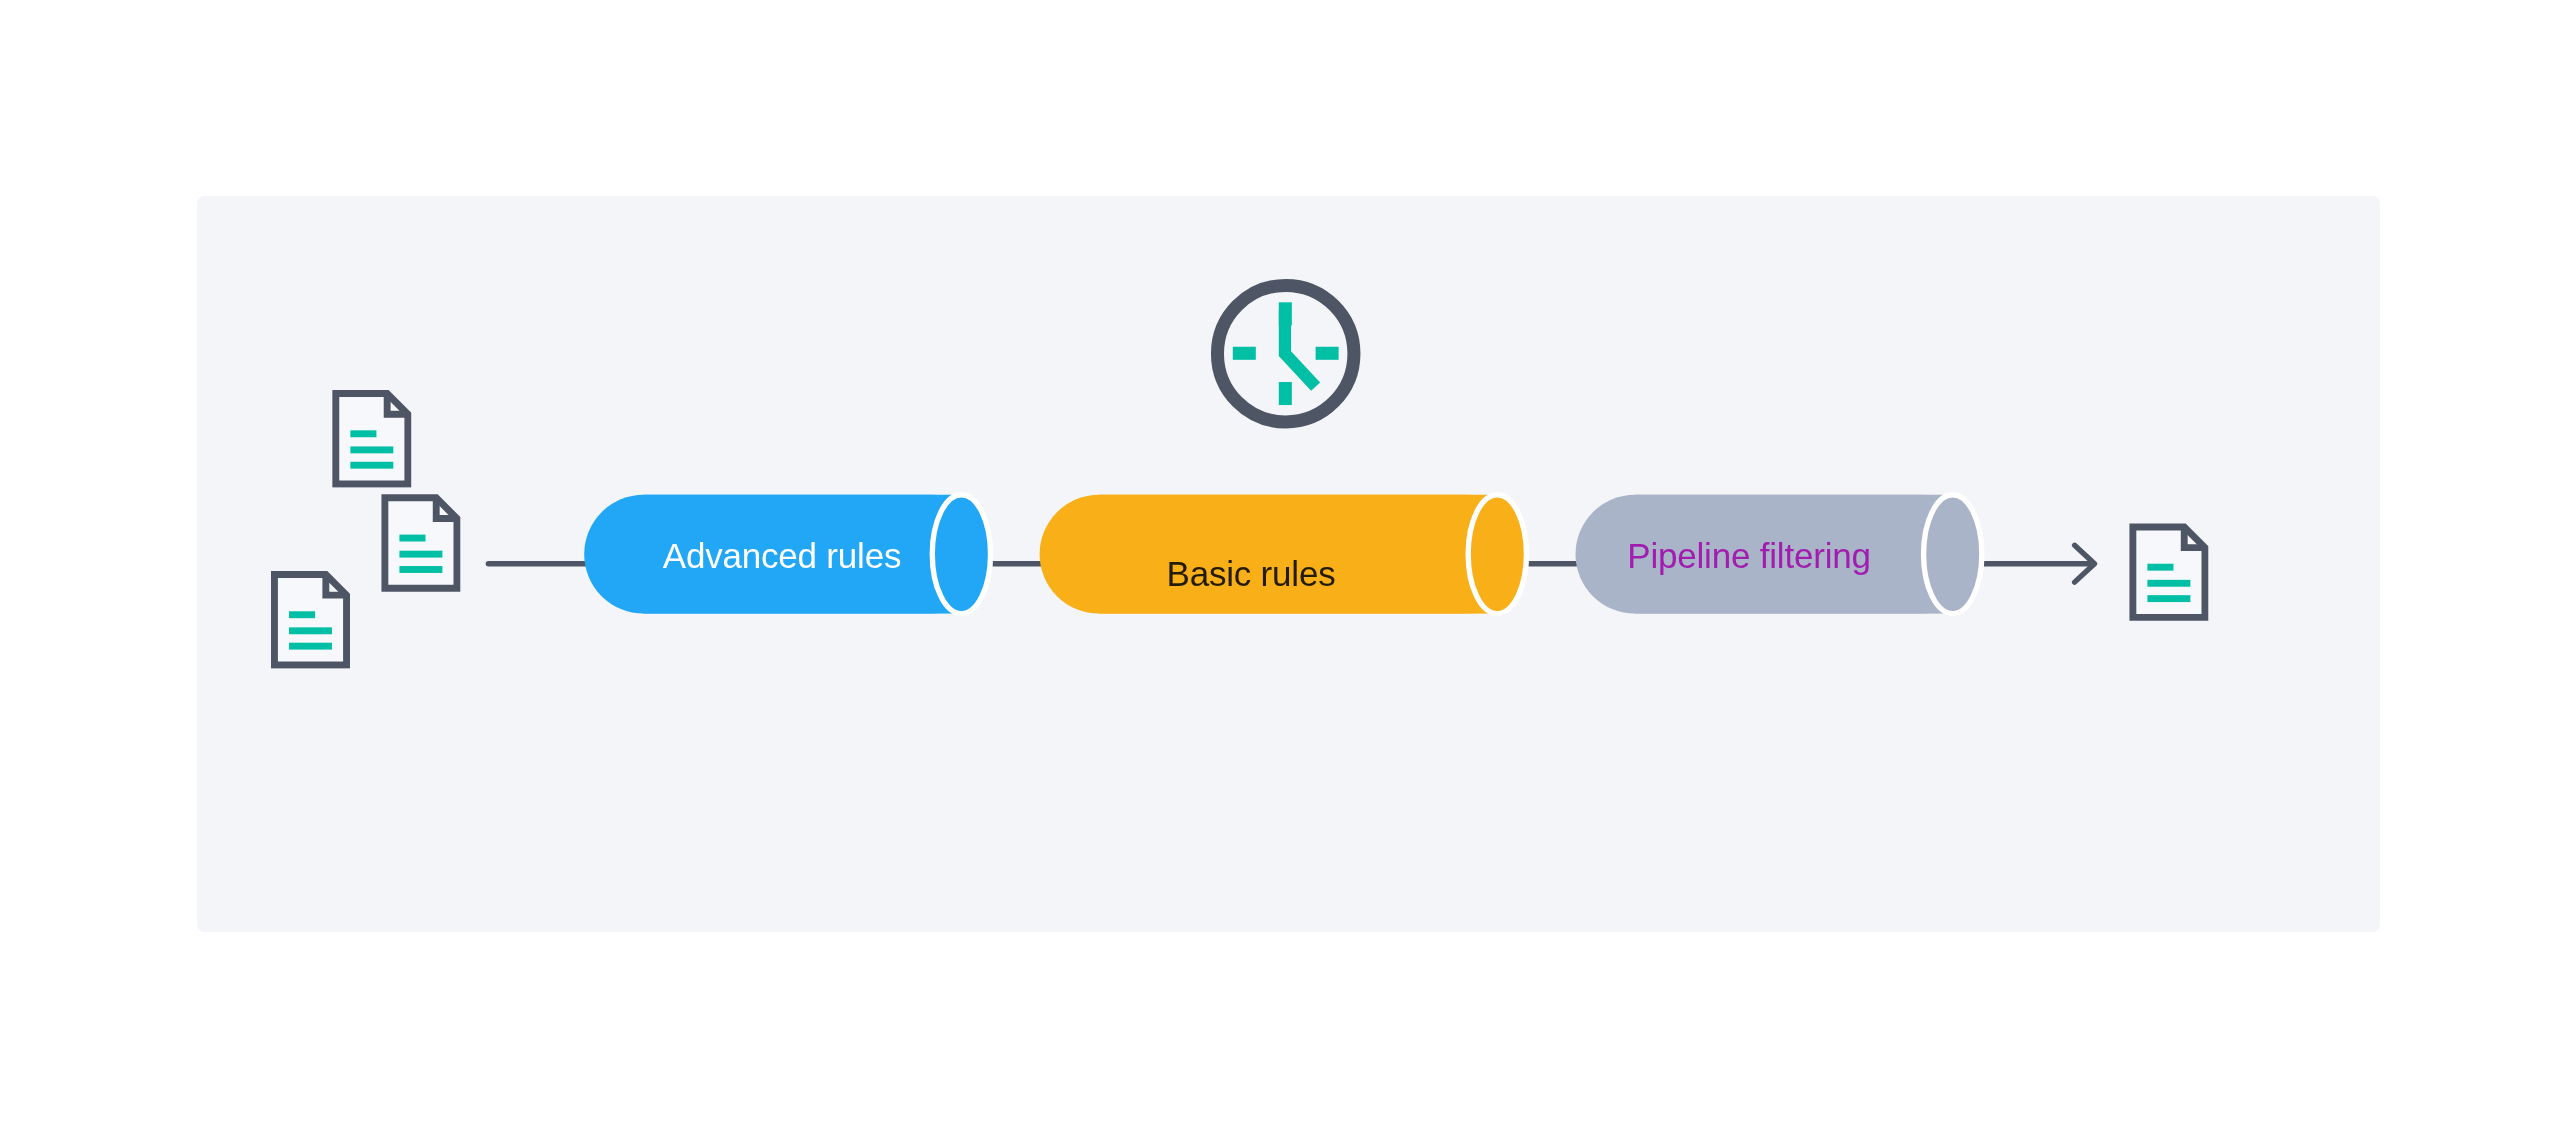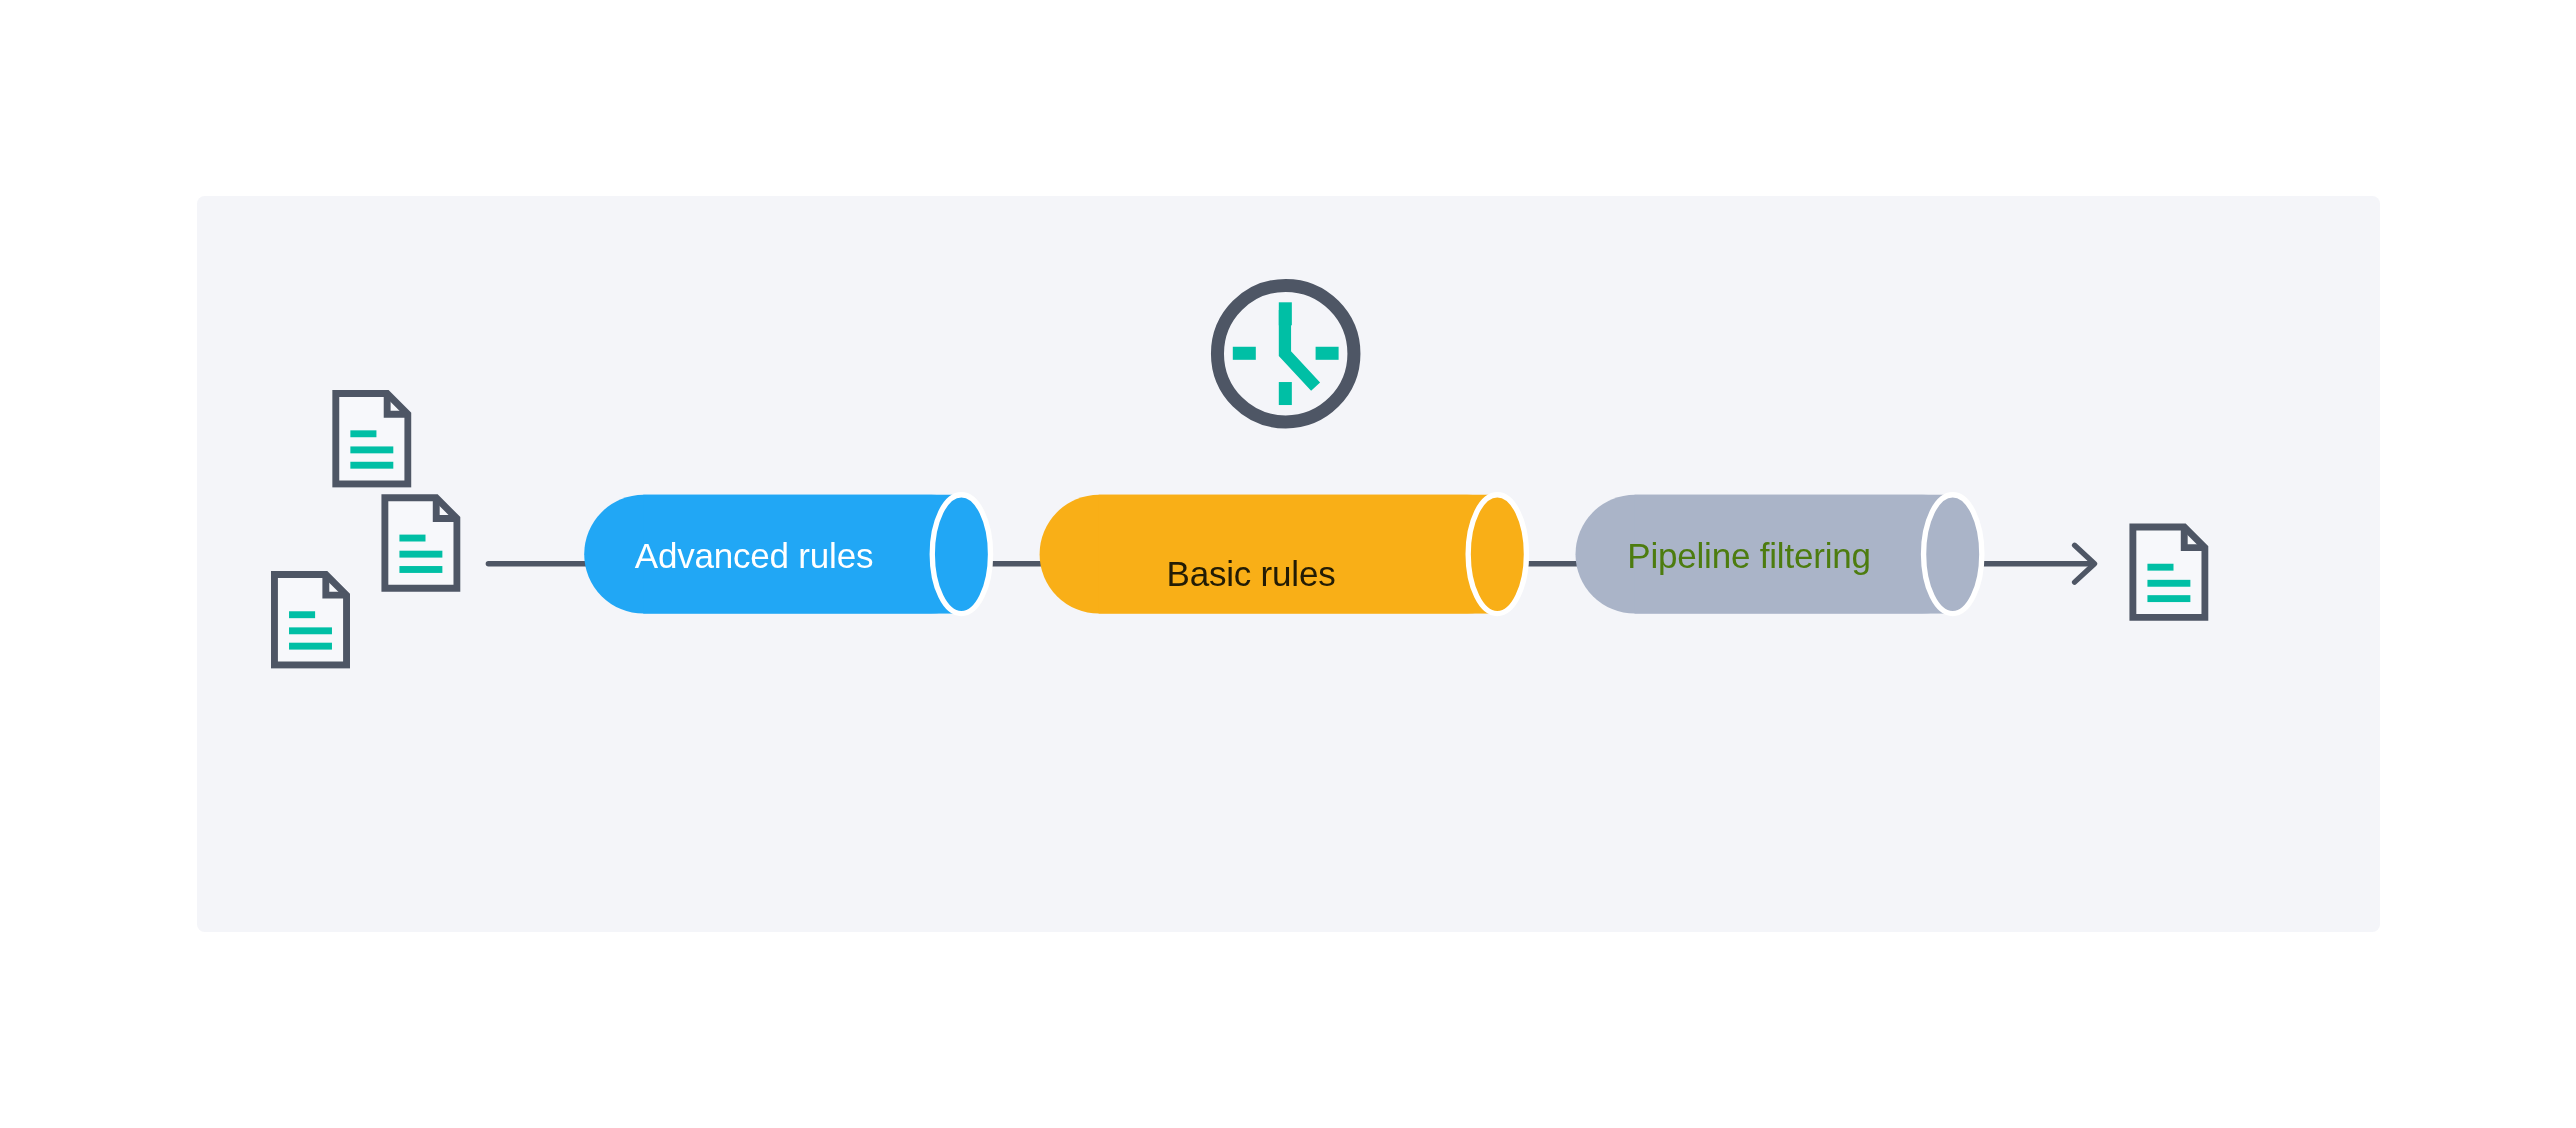--- a/index.html
+++ b/index.html
@@ -39,23 +39,23 @@
   .stage-label {
     position: absolute;
     white-space: nowrap;
     font-family: "Liberation Sans", sans-serif;
     font-size: 35px;
     font-weight: 400;
     letter-spacing: -0.2px;
     line-height: 1;
     transform: translate(-50%, -50%);
   }
-  #label-advanced-rules { color: #ffffff; }
+  #label-advanced-rules { color: #ffffff; margin-left: 28px; }
   #label-basic-rules    { color: #231c05; }
-  #label-pipeline-filtering { color: #4d7c0f; }
+  #label-pipeline-filtering { color: #a21caf; }
 </style>
 </head>
 <body>
 
 <div id="stage">
 
   <div id="diagram-panel"></div>
 
   <svg id="flow-svg" viewBox="0 0 3360 1472">
     <defs>

